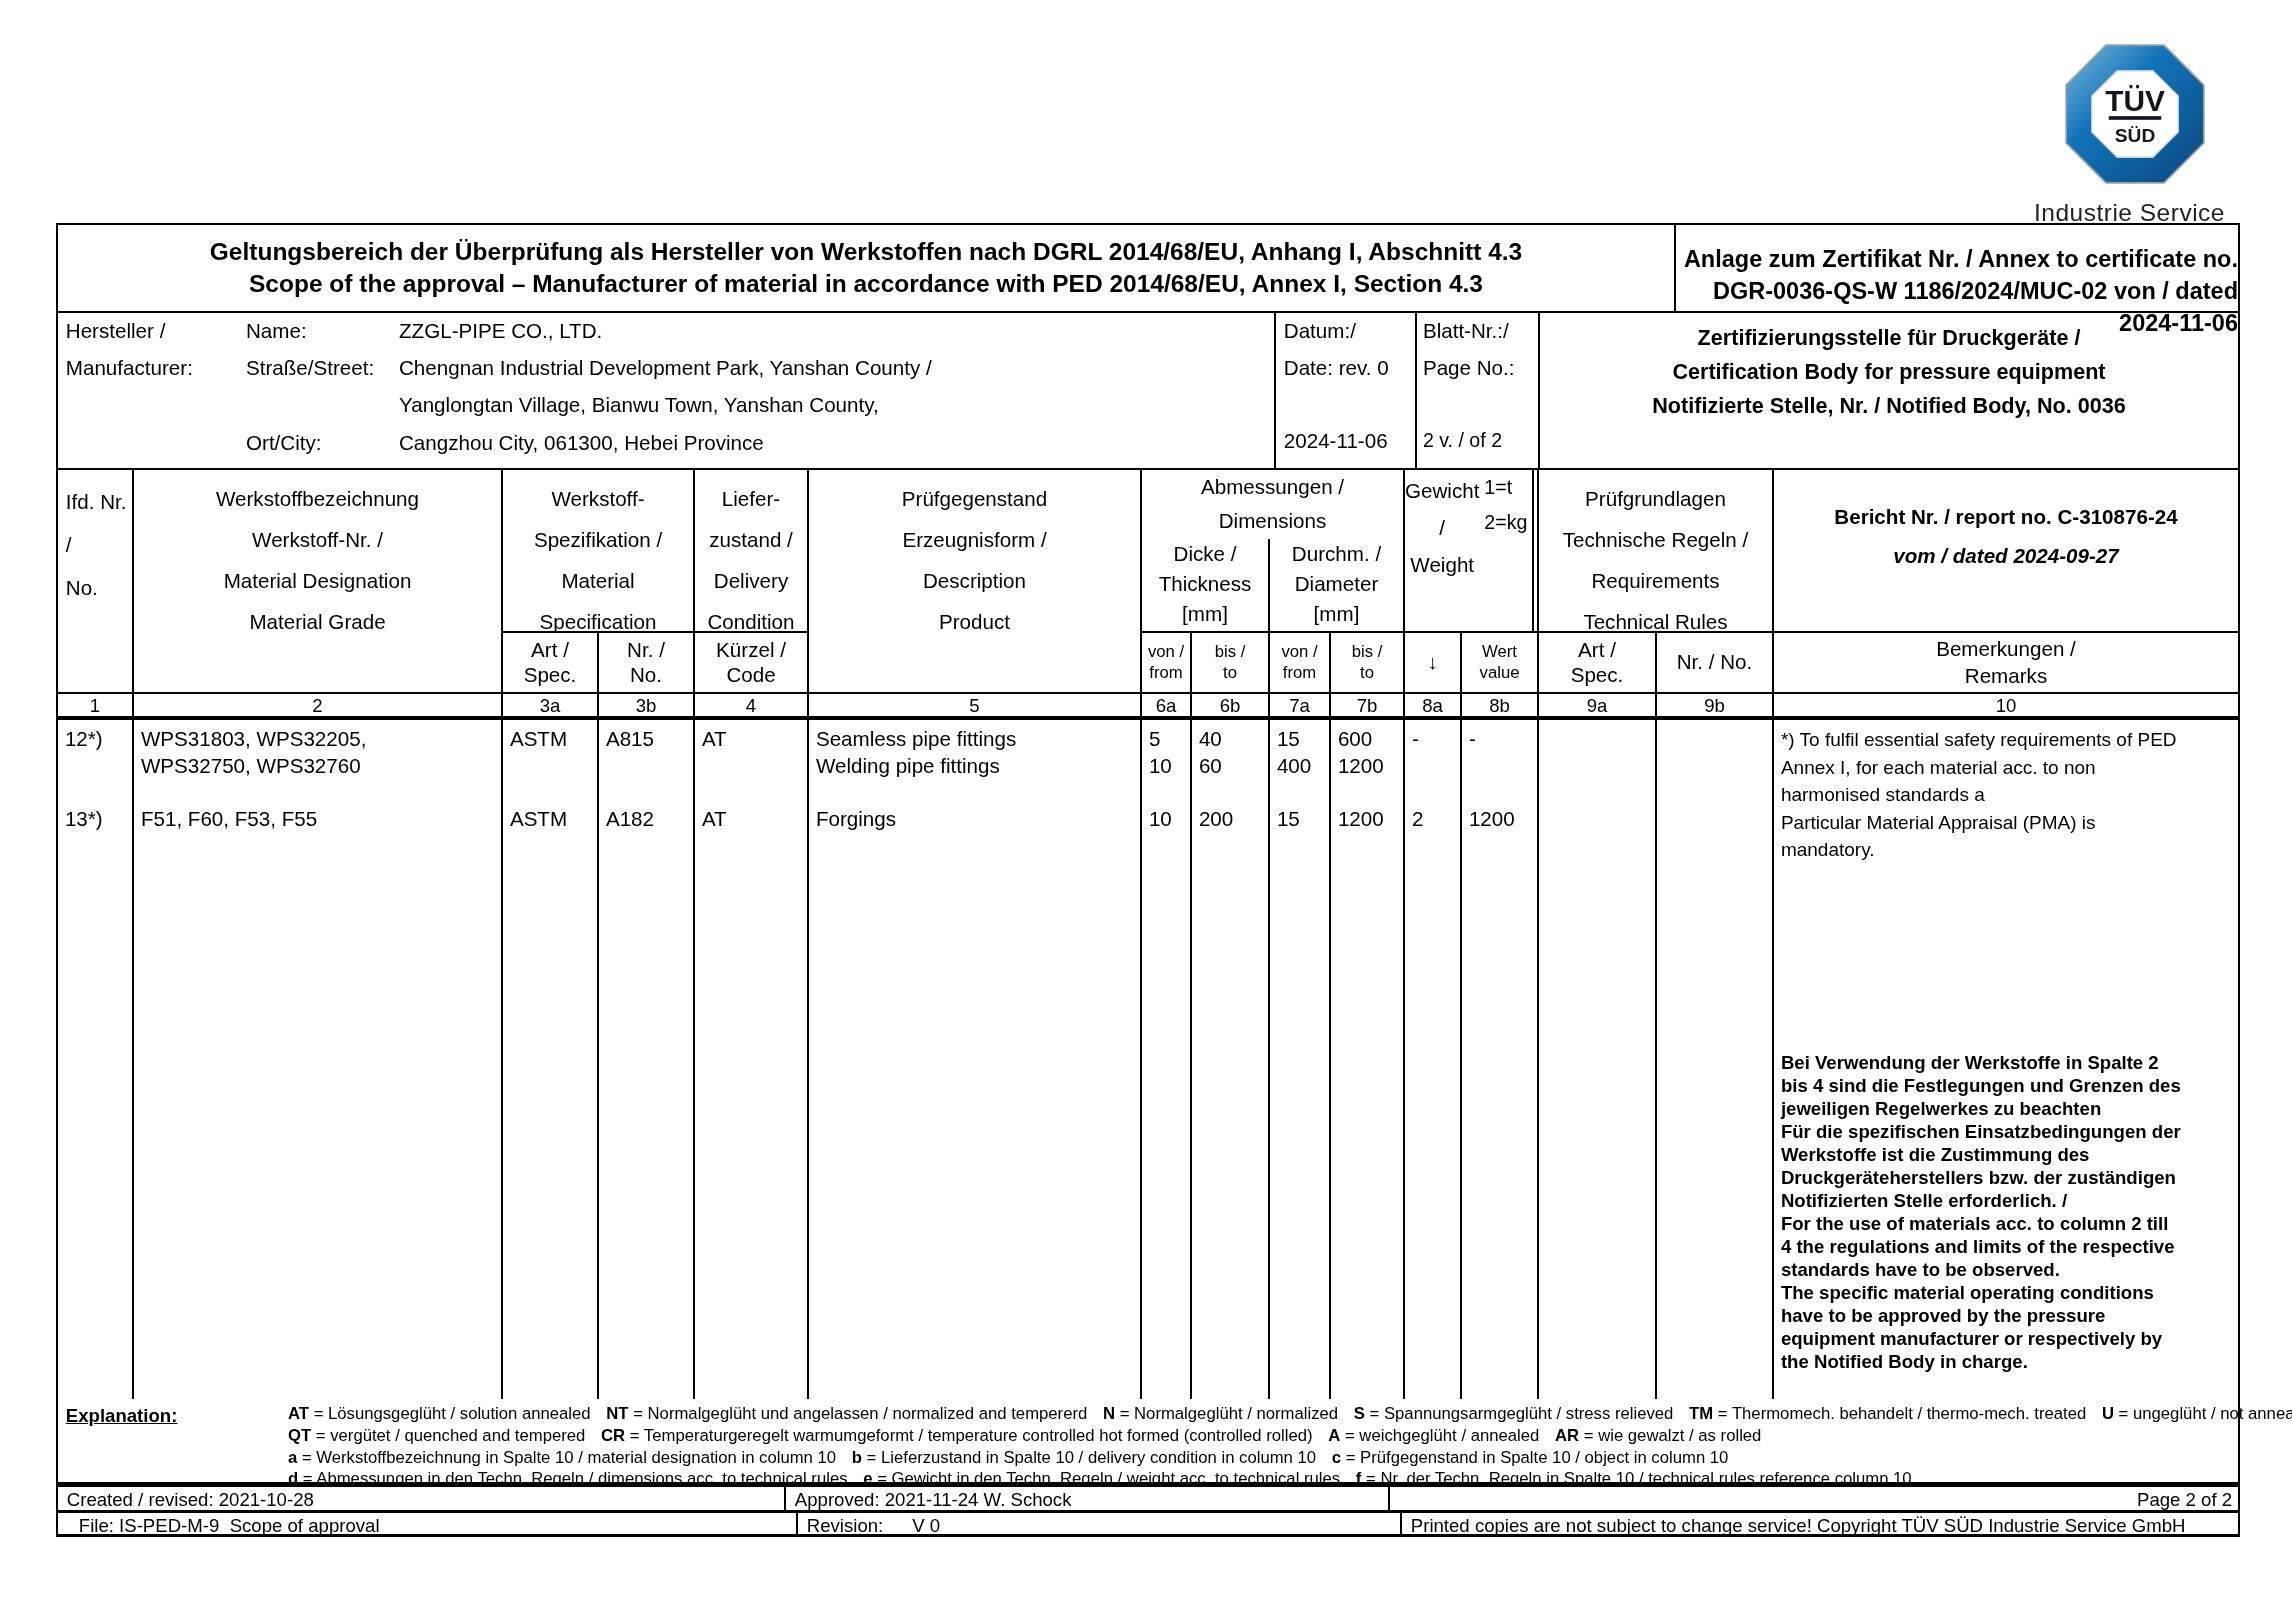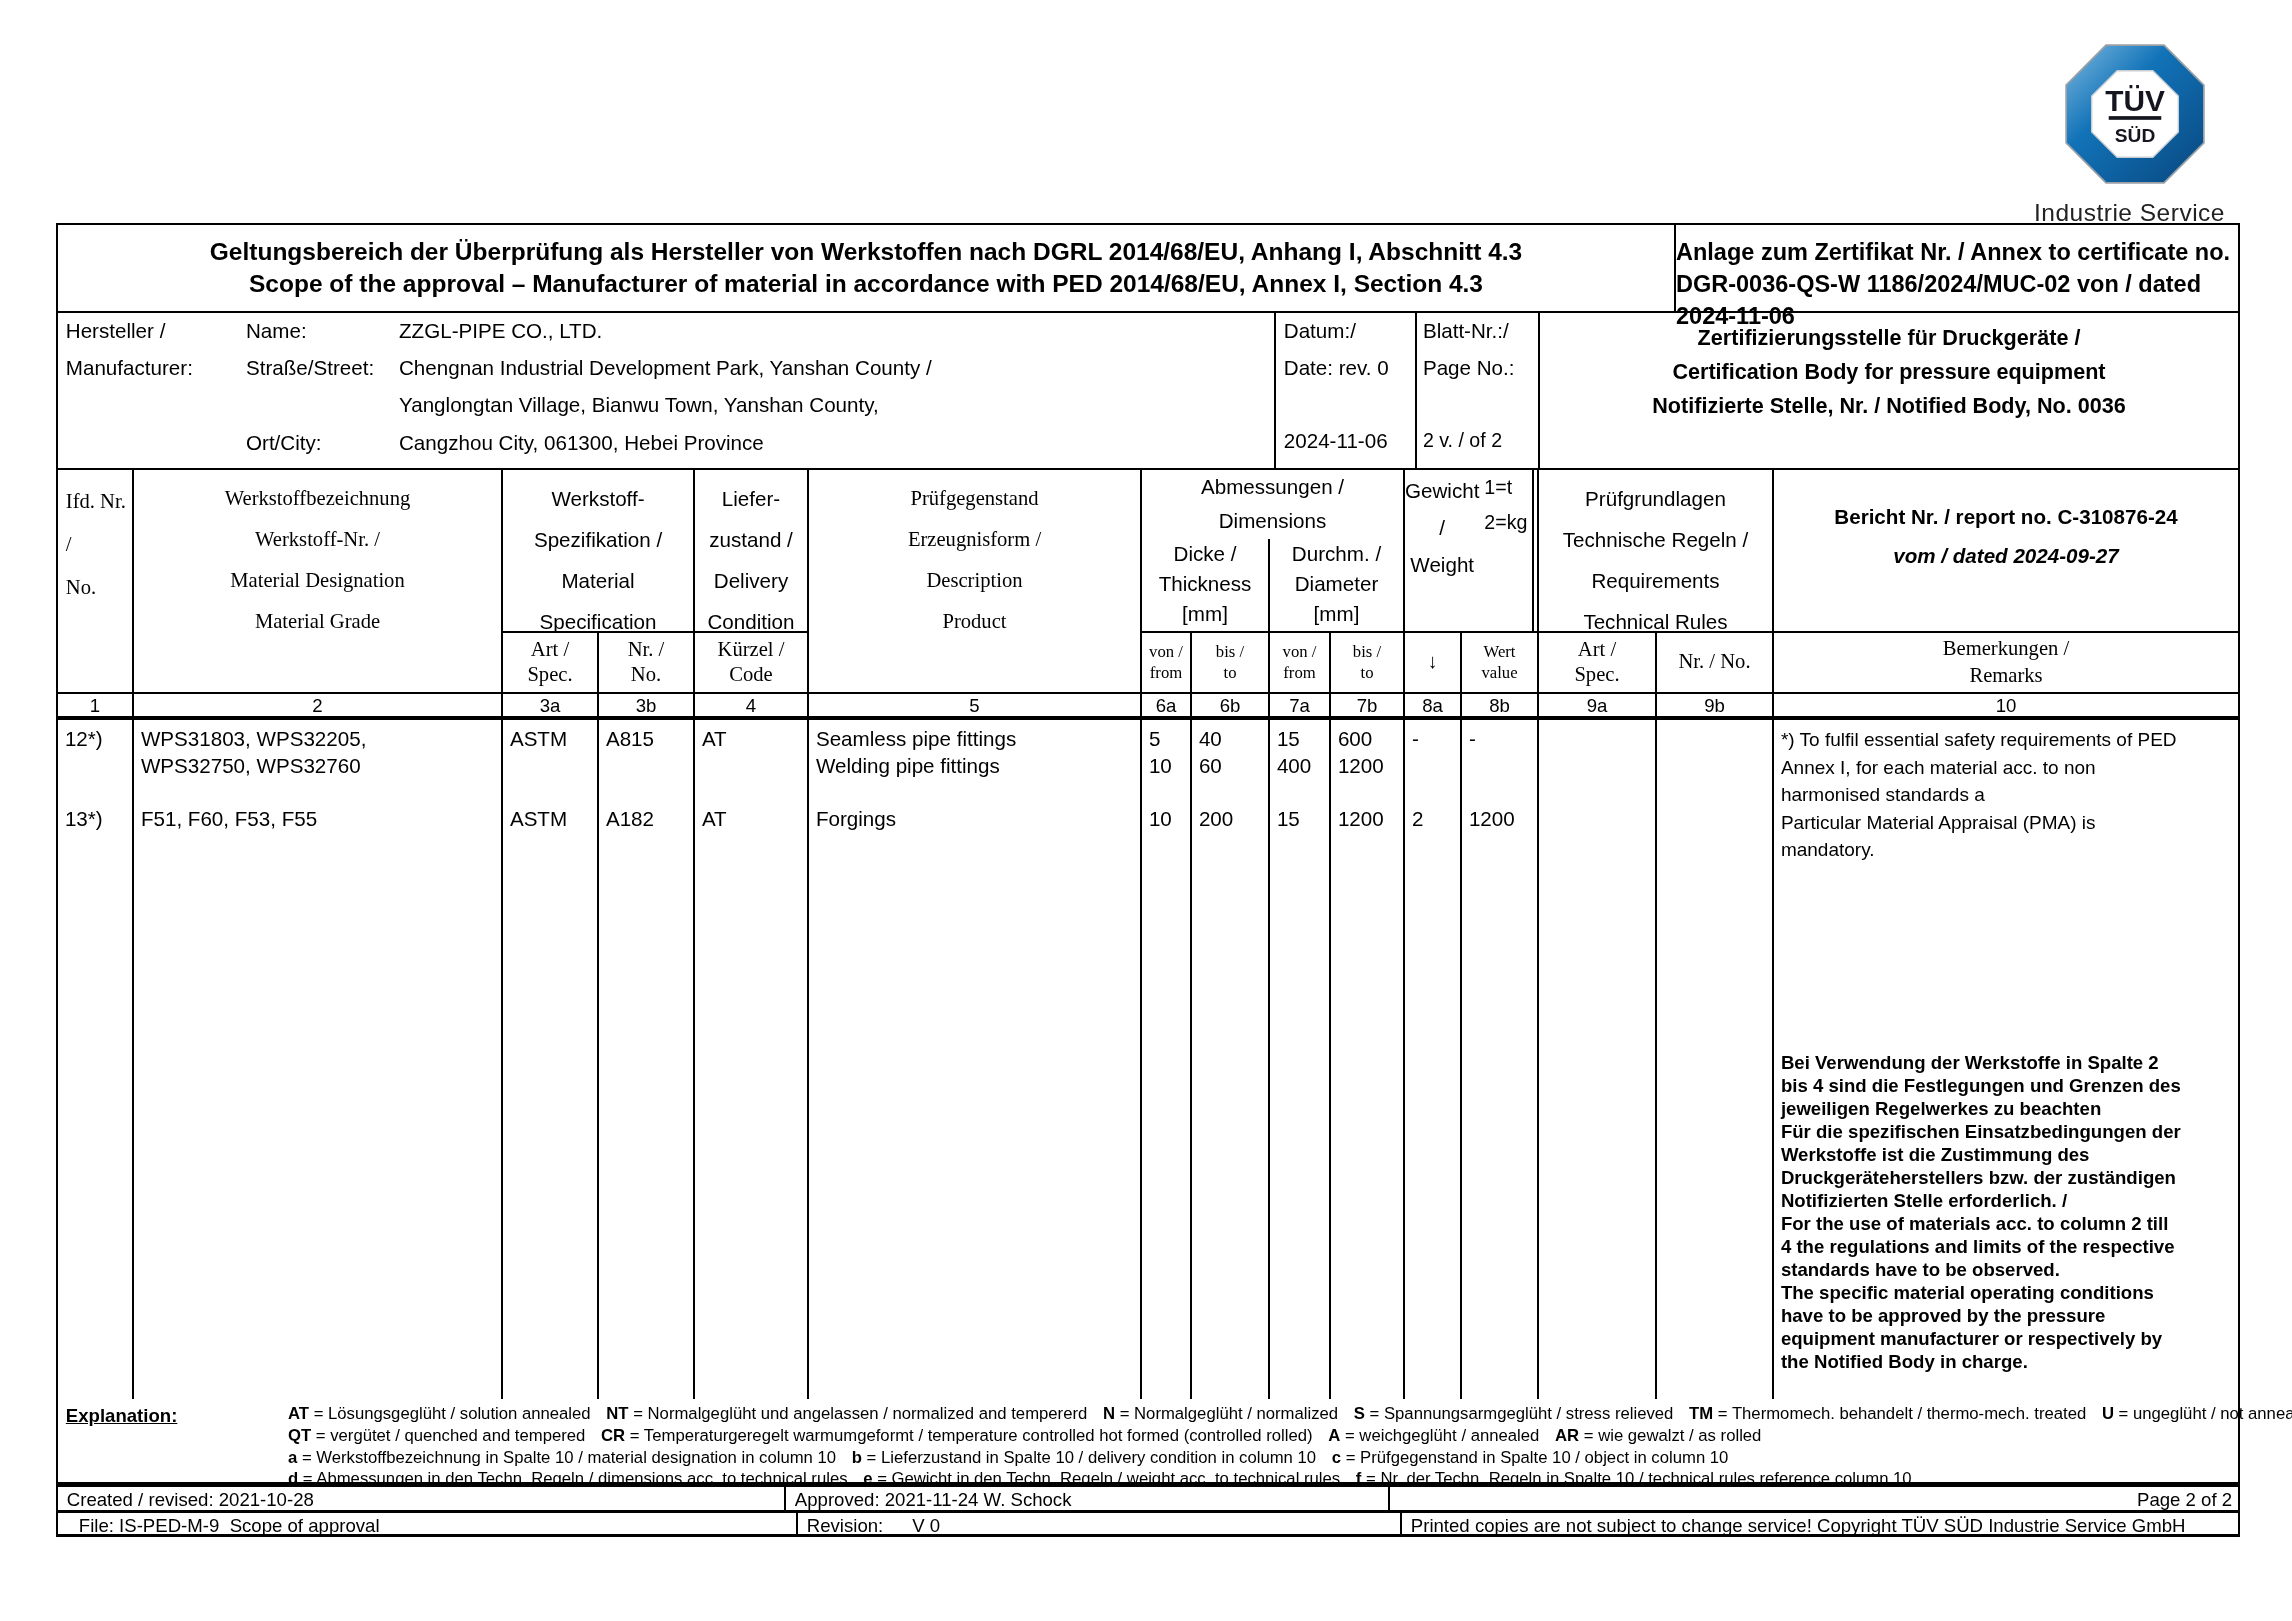--- a/index.html
+++ b/index.html
@@ -18,22 +18,22 @@
   .logo-caption { position:absolute; left:-30px; top:156px; width:191px; text-align:center;
     font-size:24.5px; color:#222; letter-spacing:0.5px; }
   
   .content { position:absolute; left:56px; top:223px; width:2184px; }
   .sec { width:100%; border:2.9px solid #000; border-top:none; position:relative; }
   .sec.first { border-top:2.9px solid #000; }
   
   .titlebar { height:90px; display:flex; }
   .title-cell { width:1618px; border-right:2.9px solid #000; text-align:center;
     font-weight:bold; font-size:24.5px; line-height:32px; padding-top:10.8px; }
-  .annex-cell { flex:1; text-align:left; font-weight:bold; font-size:23.5px;
-    line-height:32px; padding-top:11px; }
+  .annex-cell { flex:1; text-align:right; font-weight:bold; font-size:23.5px;
+    line-height:32px; padding-top:18px; }
   
   .manu { height:157px; display:flex; font-size:20.6px; }
   .m-main { position:relative; width:1218px; border-right:2px solid #000; }
   .m-main span { position:absolute; white-space:nowrap; }
   .m-cell { position:relative; border-right:2px solid #000; }
   .m-land { width:140px; } .m-date { width:141px; } .m-page { width:123px; }
   .m-cell span { position:absolute; white-space:nowrap; }
   .m-val-center { left:0; width:100%; text-align:center; font-weight:bold; font-size:22.5px; }
   .m-cert { flex:1; text-align:center; font-weight:bold; font-size:21.6px;
     line-height:34px; padding-top:7.8px; }
@@ -41,21 +41,21 @@
   .grid {
     display:grid; width:100%;
     grid-template-columns: 76px 369px 96px 96px 114px 333px 50px 78px 61px 74px 57px 77px 118px 117px auto;
     grid-template-rows: 163px 61px 25.5px 679px;
     border:2.9px solid #000; border-top:none; border-bottom:none;
     font-size:20.6px;
   }
   .c { border-right:2px solid #000; overflow:hidden; }
   .c.last { border-right:none; }
   .bb2 { border-bottom:2px solid #000; }
-  .bb3 { border-bottom:2.9px solid #000;font-family:Liberation Serif, serif; }
+  .bb3 { border-bottom:2.9px solid #000; }
   .bb5 { border-bottom:4.9px solid #000; }
   .hdr4 { text-align:center; line-height:41px; padding-top:7.8px; }
   .hdr-ifd { padding:9.8px 0 0 7.8px; line-height:43px; }
   .sub { text-align:center; line-height:25.5px; padding-top:3.9px; }
   .sub-sm { text-align:center; font-size:16.7px; line-height:21.6px; padding-top:7.8px; }
   .sub-one { text-align:center; line-height:25.5px; padding-top:15.7px; }
   .sub-rem { text-align:center; font-size:20.6px; line-height:27.4px; padding-top:2px; }
   .dims { display:flex; flex-direction:column; height:100%; }
   .dims-top { height:69px; text-align:center; line-height:34px; }
   .dims-bottom { flex:1; display:flex; }

